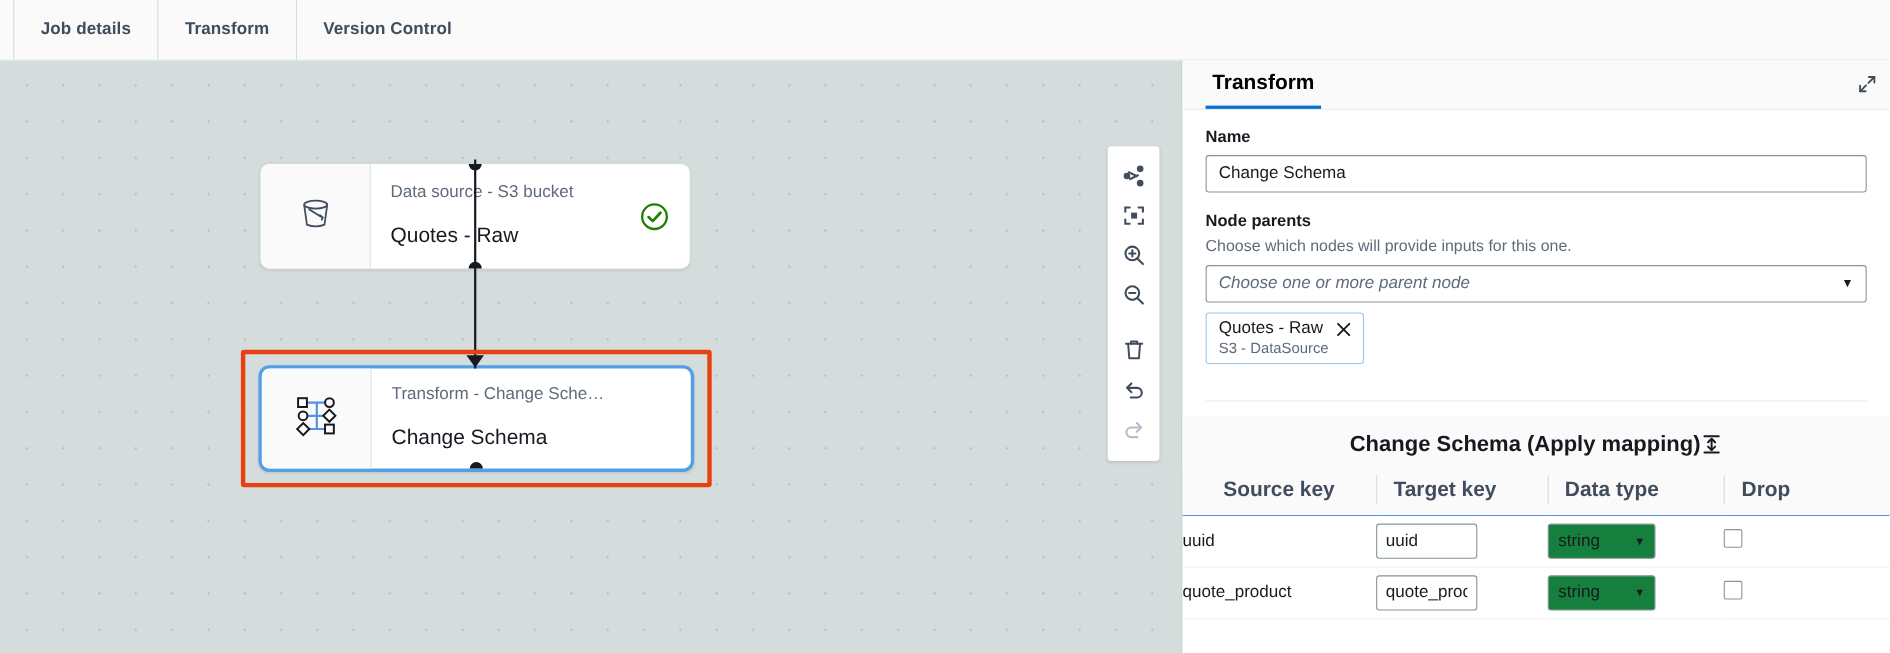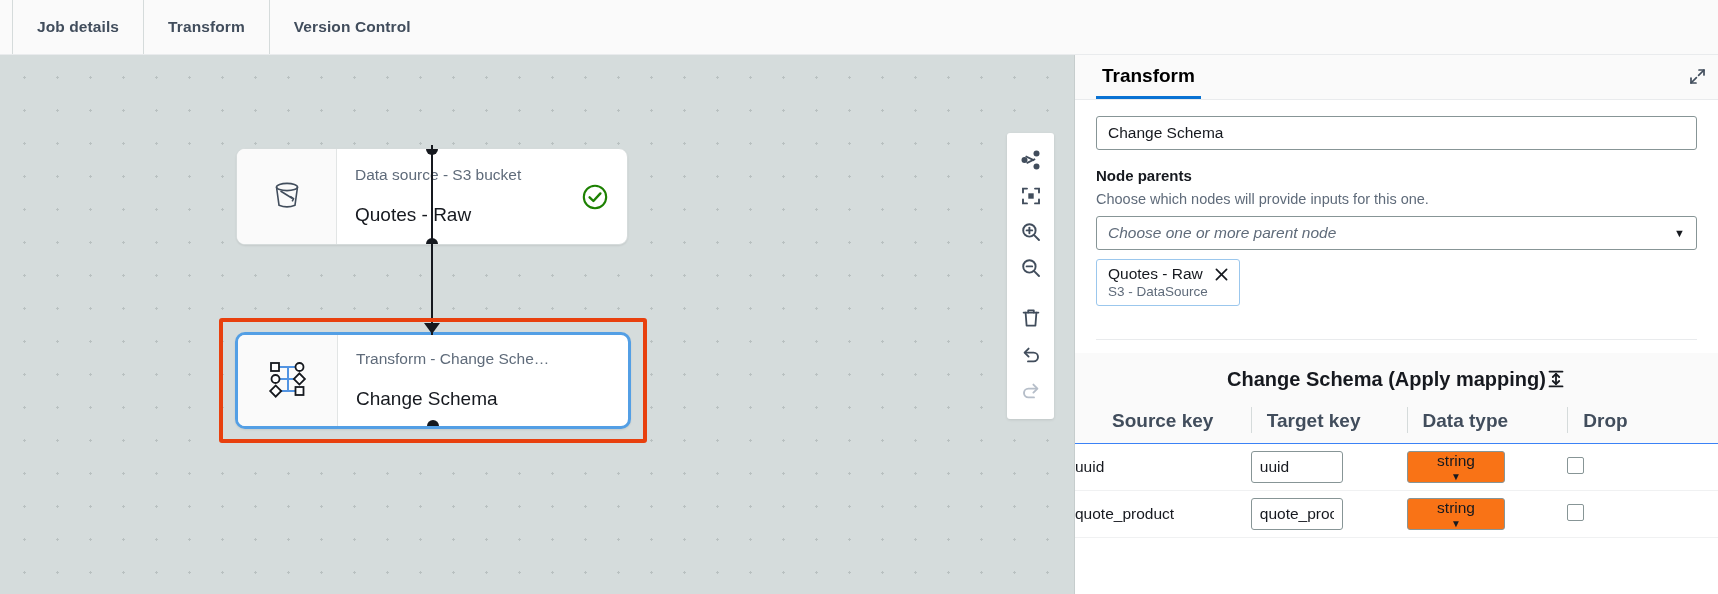--- a/index.html
+++ b/index.html
@@ -303,26 +303,25 @@
     padding: 0 8px;
     font-size: 15.5px;
     font-family: "Liberation Sans", sans-serif;
     color: #16191f;
     outline: none;
   }
   .cell-select {
     width: 98px; height: 32px;
     border: 1px solid #879596;
     border-radius: 3px;
-    background: #f97316;
+    background: #15803d;
     display: flex; align-items: center; justify-content: space-between;
     padding: 0 8px 0 9px;
     font-size: 15.5px;
     cursor: pointer;
-    flex-direction: column;
   }
   .cell-select .cs-caret { font-size: 10px; color: #16191f; }
   .cell-checkbox {
     width: 17px; height: 17px;
     border: 1.5px solid #879596;
     border-radius: 2px;
     background: #ffffff;
     display: inline-block;
     cursor: pointer;
   }
@@ -481,20 +480,21 @@
             <path d="M2 15 L7.4 9.6"></path>
           </svg>
         </div>
       </div>
 
       <div class="panel-scroll">
 
         <div class="panel-form">
 
           <div class="field-block">
+            <div class="field-label">Name</div>
             <input class="text-input" type="text" value="Change Schema" style="">
           </div>
 
           <div class="field-block">
             <div class="field-label">Node parents</div>
             <div class="field-desc">Choose which nodes will provide inputs for this one.</div>
             <div class="select-box">
               <span class="select-placeholder">Choose one or more parent node</span>
               <span class="select-caret">▼</span>
             </div>

